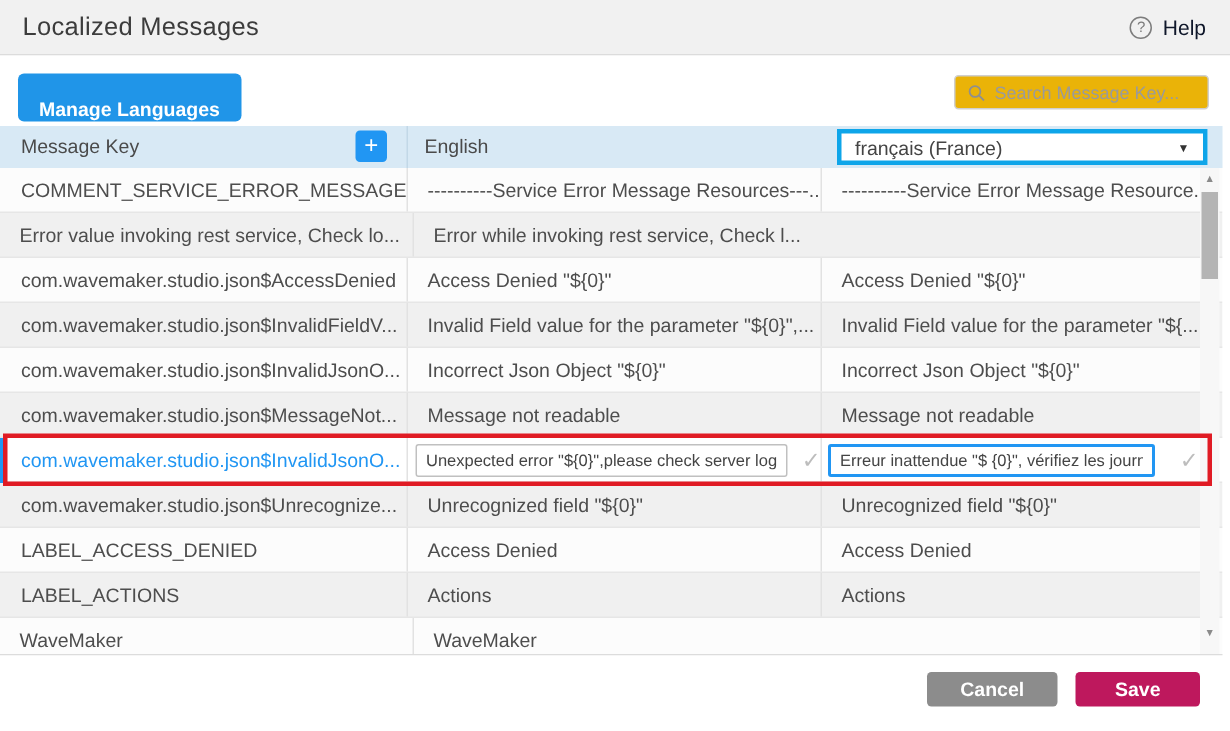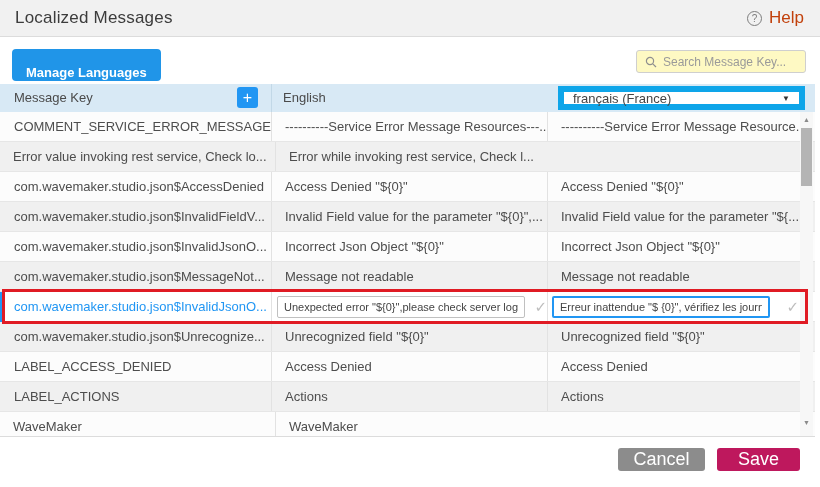--- a/index.html
+++ b/index.html
@@ -16,32 +16,32 @@
     display:flex; align-items:center; justify-content:space-between;
     padding:0 16px 0 15px;
     gap:19px;
   }
   .page-title { font-size:17px; color:#3c3c3c; letter-spacing:.2px; }
   .help { display:flex; align-items:center; gap:7px; cursor:pointer; }
   .help-circle {
     width:15px; height:15px; border:1px solid #7d7d7d; border-radius:50%;
     color:#7d7d7d; font-size:10px; line-height:13px; text-align:center;
   }
-  .help-label { font-size:17px; color:#c2410c; }
+  .help-label { font-size:14px; color:#0f172a; }
 
   
   .toolbar { height:47px; background:#fff; position:relative; }
   .btn-manage {
     position:absolute; left:12px; top:12px; height:24px; padding:16px 14px;
     background:#2095e8; border:none; border-radius:4px; color:#fff;
     font-size:13px; font-weight:bold; font-family:inherit; cursor:pointer;
   }
   .search-box {
     position:absolute; right:14px; top:13px; width:170px; height:23px;
-    border:1px solid #cfcfcf; border-radius:3px; background:#fef9c3;
+    border:1px solid #cfcfcf; border-radius:3px; background:#eab308;
     display:flex; align-items:center; padding:0 8px; gap:6px;
   }
   .search-box svg { flex:0 0 auto; }
   .search-input {
     border:none; outline:none; width:100%; font-size:12px; color:#555;
     font-family:inherit; background:transparent;
   }
   .search-input::placeholder { color:#9a9a9a; }
 
   
@@ -53,21 +53,21 @@
   .btn-add {
     position:absolute; left:237px; top:3px; width:21px; height:21px;
     background:#2196f3; border:none; border-radius:3px; color:#fff;
     font-size:16px; line-height:19px; text-align:center; cursor:pointer;
     font-family:inherit;
   }
   .th-div { position:absolute; top:0; width:1px; height:28px; background:#c2d8e7; }
   .th-en { position:absolute; left:283px; top:6px; }
   .lang-select {
     position:absolute; left:558px; top:2px; width:247px; height:24px;
-    background:#fff; border:6px solid #0ea5e9; display:flex;
+    background:#fff; border:3px solid #0ea5e9; display:flex;
     align-items:center; justify-content:space-between; padding:0 9px;
     font-size:13px; color:#444; cursor:pointer;
   }
   .lang-caret { font-size:8px; color:#333; }
 
   
   .tbody {
     position:relative; width:815px; height:325px; overflow:hidden;
     border-bottom:1px solid #dcdcdc;
   }
@@ -119,21 +119,21 @@
   .scroll-arrow.down { bottom:8px; }
   .scroll-thumb {
     position:absolute; left:1px; top:16px; width:11px; height:58px;
     background:#b4b4b4; cursor:pointer;
   }
 
   
   .footer { height:49px; position:relative; background:#fff; }
   .btn-cancel, .btn-save {
     position:absolute; top:11px; height:23px; border:none; border-radius:3px;
-    color:#fff; font-size:18px; font-weight:400; font-family:inherit; cursor:pointer;
+    color:#fff; font-size:13px; font-weight:700; font-family:inherit; cursor:pointer;
   }
   .btn-cancel { right:115px; width:87px; background:#8c8c8c; }
   .btn-save   { right:20px;  width:83px; background:#be185d; }
 </style>
 </head>
 <body>
 
 <div class="panel">
 
   <div class="titlebar">

